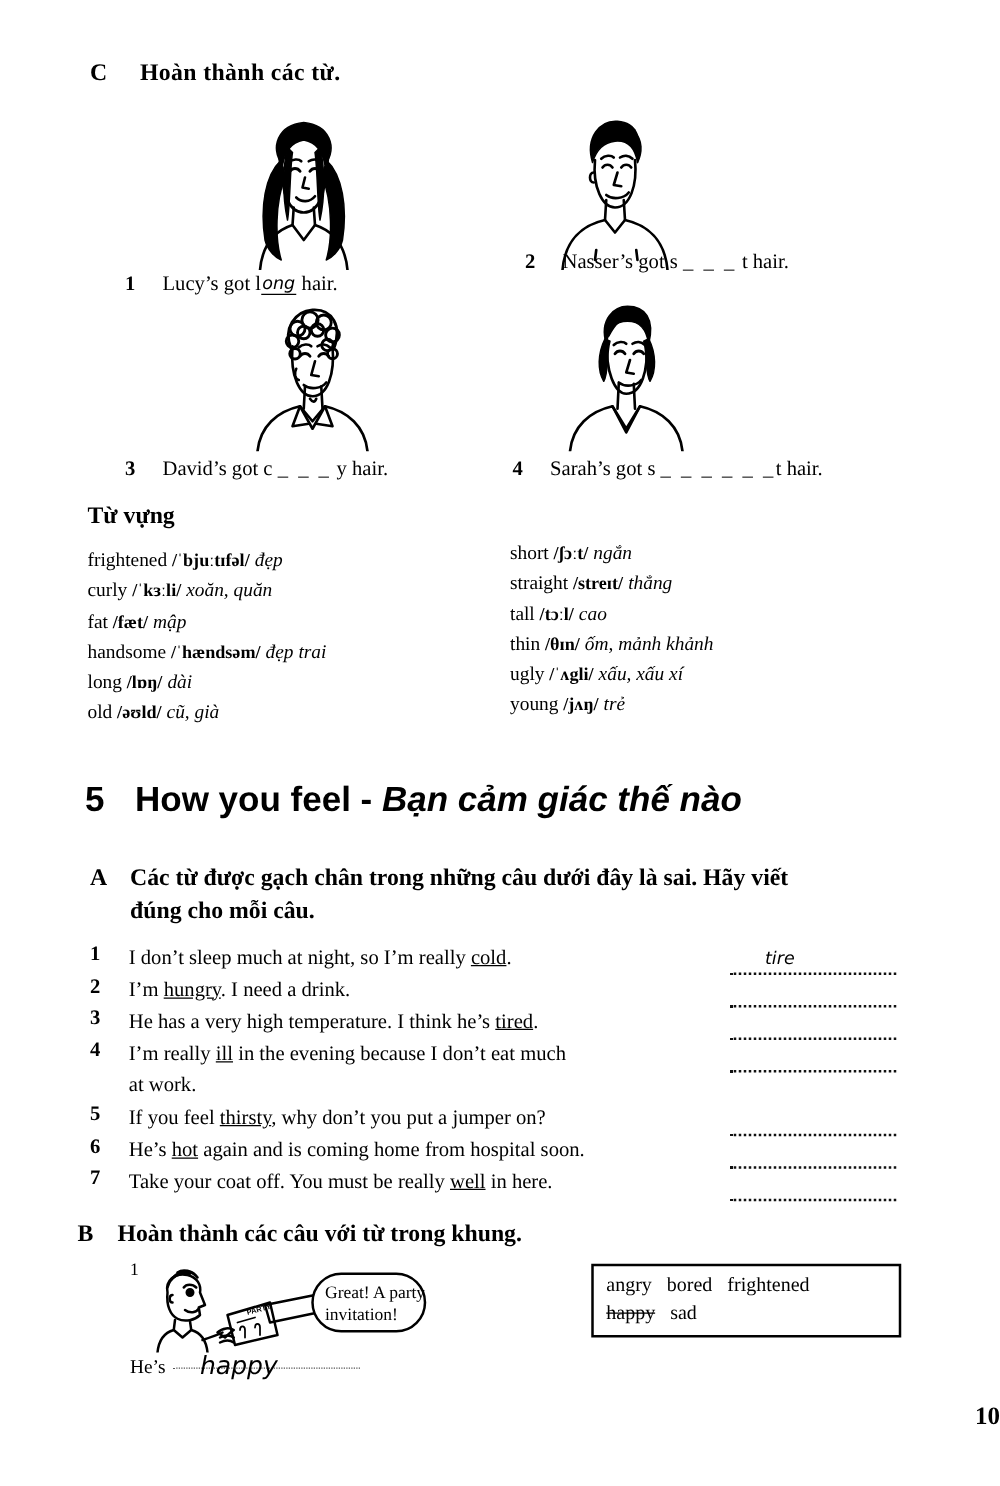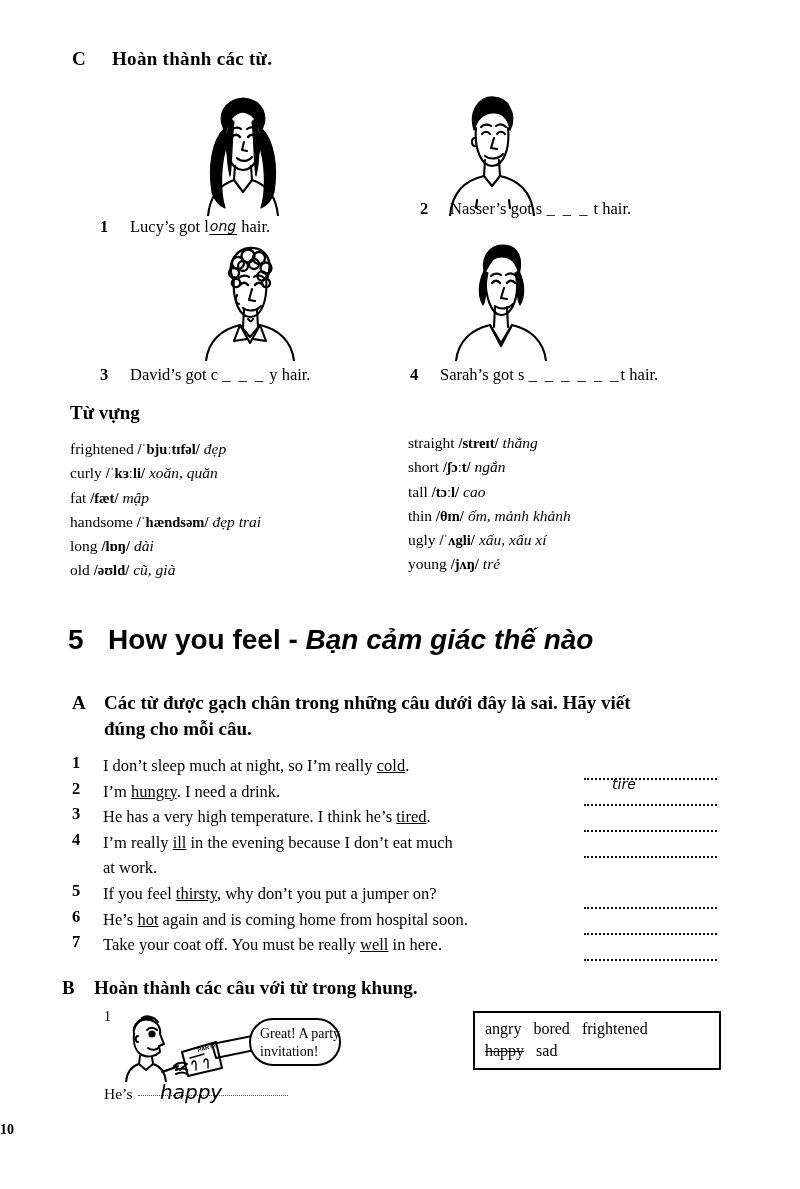--- a/index.html
+++ b/index.html
@@ -120,21 +120,21 @@
     width:224px;
     border:2px solid #000000;
     padding:5px 10px 6px 10px;
     font-size:16px;line-height:22px;
   }
   .wordbox .line{white-space:nowrap;}
   .wordbox .wd{margin-right:12px;}
 
   .pageno{
     position:absolute;left:0;top:1122px;width:800px;
-    text-align:left;font-size:14px;font-weight:bold;
+    text-align:right;font-size:20px;font-weight:bold;
   }
 </style>
 </head>
 <body>
 
 <div class="page">
 
   <div class="ex-c-head">
     <span class="ltr">C</span><span>Hoàn thành các từ.</span>
   </div>
@@ -308,22 +308,22 @@
   <div class="vocab-col left">
     <div><span class="w">frightened</span> <span class="ipa">/ˈbjuːtɪfəl/</span><span class="vn">đẹp</span></div>
     <div><span class="w">curly</span> <span class="ipa">/ˈkɜːli/</span><span class="vn">xoăn, quăn</span></div>
     <div><span class="w">fat</span> <span class="ipa">/fæt/</span><span class="vn">mập</span></div>
     <div><span class="w">handsome</span> <span class="ipa">/ˈhændsəm/</span><span class="vn">đẹp trai</span></div>
     <div><span class="w">long</span> <span class="ipa">/lɒŋ/</span><span class="vn">dài</span></div>
     <div><span class="w">old</span> <span class="ipa">/əʊld/</span><span class="vn">cũ, già</span></div>
   </div>
 
   <div class="vocab-col right">
+    <div><span class="w">short</span> <span class="ipa">/ʃɔːt/</span><span class="vn">ngắn</span></div>
     <div><span class="w">straight</span> <span class="ipa">/streɪt/</span><span class="vn">thẳng</span></div>
-    <div><span class="w">short</span> <span class="ipa">/ʃɔːt/</span><span class="vn">ngắn</span></div>
     <div><span class="w">tall</span> <span class="ipa">/tɔːl/</span><span class="vn">cao</span></div>
     <div><span class="w">thin</span> <span class="ipa">/θɪn/</span><span class="vn">ốm, mảnh khảnh</span></div>
     <div><span class="w">ugly</span> <span class="ipa">/ˈʌgli/</span><span class="vn">xấu, xấu xí</span></div>
     <div><span class="w">young</span> <span class="ipa">/jʌŋ/</span><span class="vn">trẻ</span></div>
   </div>
 
   <div class="sec5">
     <span class="n">5</span><span>How you feel - </span><span class="vi">Bạn cảm giác thế nào</span>
   </div>
 
@@ -358,21 +358,21 @@
       <span class="qn">6</span>
       <span class="qt"><span>He’s </span><span class="u">hot</span><span> again and is coming home from hospital soon.</span></span>
     </div>
     <div class="qrow">
       <span class="qn">7</span>
       <span class="qt"><span>Take your coat off. You must be really </span><span class="u">well</span><span> in here.</span></span>
     </div>
   </div>
 
   <div class="dots" style="top:778px;"></div>
-  <div class="dot-answer" style="top:776px;">tire</div>
+  <div class="dot-answer" style="top:759px;">tire</div>
   <div class="dots" style="top:804px;"></div>
   <div class="dots" style="top:830px;"></div>
   <div class="dots" style="top:856px;"></div>
   <div class="dots" style="top:907px;"></div>
   <div class="dots" style="top:933px;"></div>
   <div class="dots" style="top:959px;"></div>
 
   <div class="ex-b-head">
     <span class="ltr">B</span><span>Hoàn thành các câu với từ trong khung.</span>
   </div>

